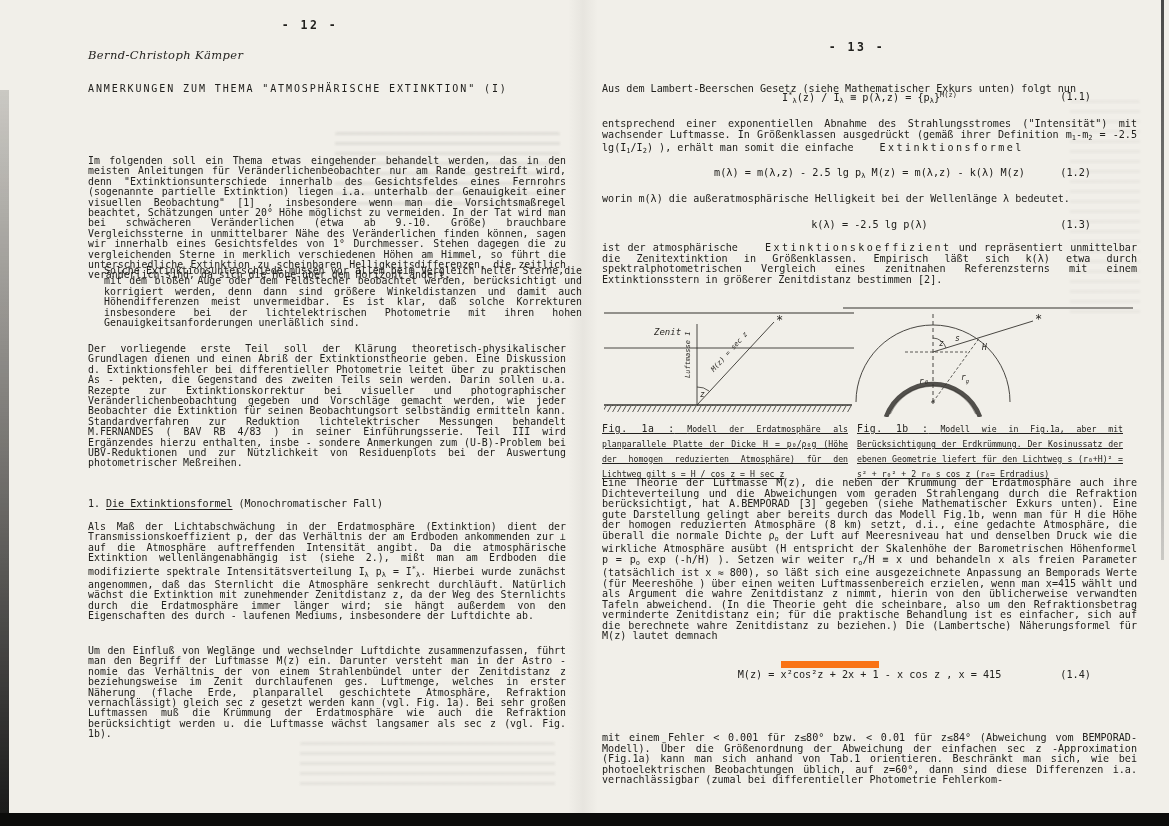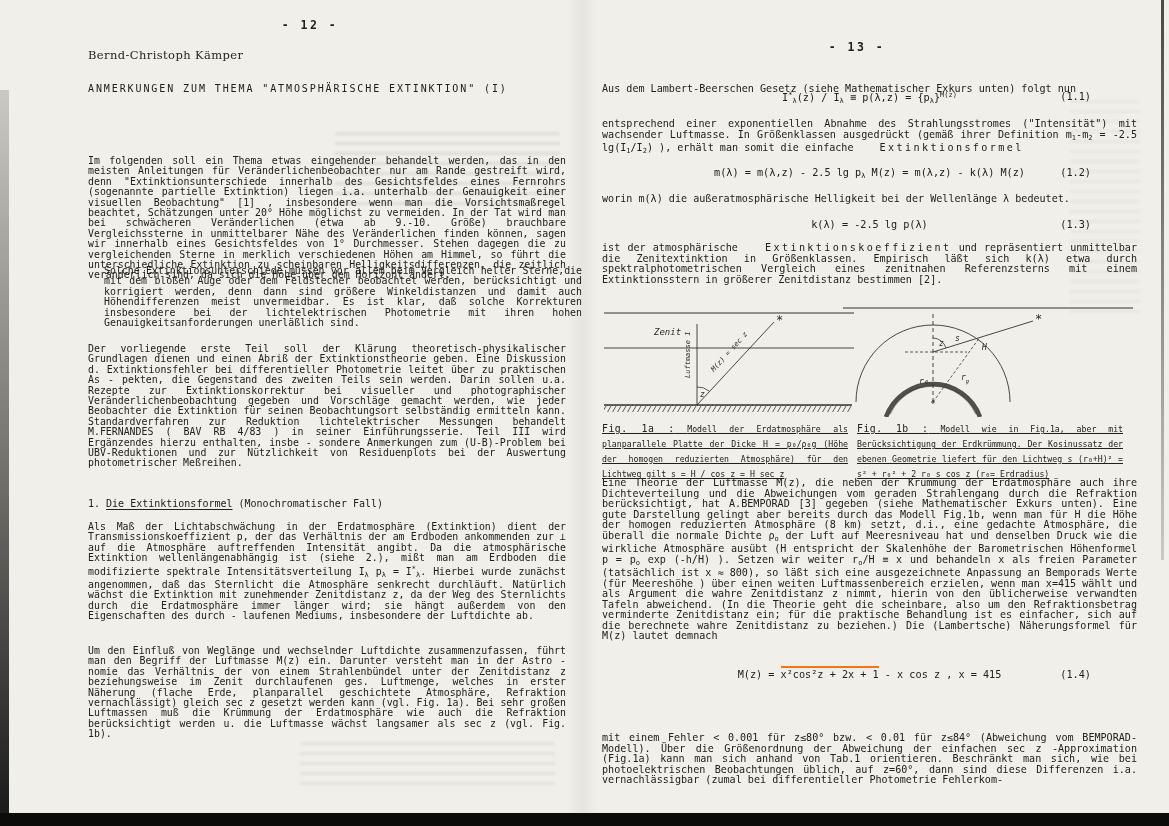--- a/index.html
+++ b/index.html
@@ -27,38 +27,38 @@
 
   .page{position:absolute;top:0;height:812px;}
   .page-left{left:70px;width:505px;}
   .page-right{left:585px;width:575px;}
 
   .pagenum{position:absolute;font-size:11.5px;letter-spacing:2.5px;font-weight:bold;}
   .page-left .pagenum{top:18px;left:20px;width:440px;text-align:center;}
   .page-right .pagenum{top:40px;left:22px;width:500px;text-align:center;}
 
   .author{position:absolute;top:48px;left:18px;font-family:"DejaVu Serif", serif;
-    font-size:11.5px;letter-spacing:.4px;color:#262522;}
+    font-style:italic;font-size:11.5px;letter-spacing:.4px;color:#262522;}
   .title{position:absolute;top:83px;left:18px;font-size:10px;letter-spacing:1.9px;white-space:nowrap;}
 
   .bodytext{position:absolute;left:18px;width:478px;margin:0;
     font-size:9.9px;line-height:10.4px;text-align:justify;}
   .page-right .bodytext{left:17px;width:535px;font-size:10.1px;line-height:10.5px;}
 
   .p1{top:116px;margin-top:40px;} .p2{top:266px;margin-left:16px;} .p3{top:344px;} .p4{top:522px;} .p5l{top:646px;}
   .sec{position:absolute;top:498px;left:18px;font-size:10px;white-space:nowrap;}
   .sec .u{text-decoration:underline;text-underline-offset:2px;}
 
   .r-intro{top:84px;} .r-p2{top:119px;} .r-p3{top:194px;} .r-p4{top:243px;}
   .r-p5{top:478px;} .r-p6{top:733px;}
 
   .eq{position:absolute;left:17px;width:535px;font-size:10.2px;text-align:center;}
   .eq-num{position:absolute;right:46px;top:0;}
   .eq11{top:91px;} .eq12{top:167px;} .eq13{top:219px;} .eq14{top:669px;}
-  .ovl{border-top:2px solid #f97316;padding-top:1px;}
+  .ovl{border-top:7px solid #f97316;padding-top:1px;}
 
   sub{font-size:7px;vertical-align:-2px;}
   sup{font-size:7px;vertical-align:4px;}
   .sp{letter-spacing:2.4px;padding-left:20px;}
 
   .figure{position:absolute;}
   .fig1a{left:17px;top:308px;}
   .fig1b{left:258px;top:302px;}
   .figure line,.figure path,.figure circle{stroke:#35332f;fill:none;}
   .figure text{fill:#2c2a26;font-family:"DejaVu Sans Mono", monospace;}

